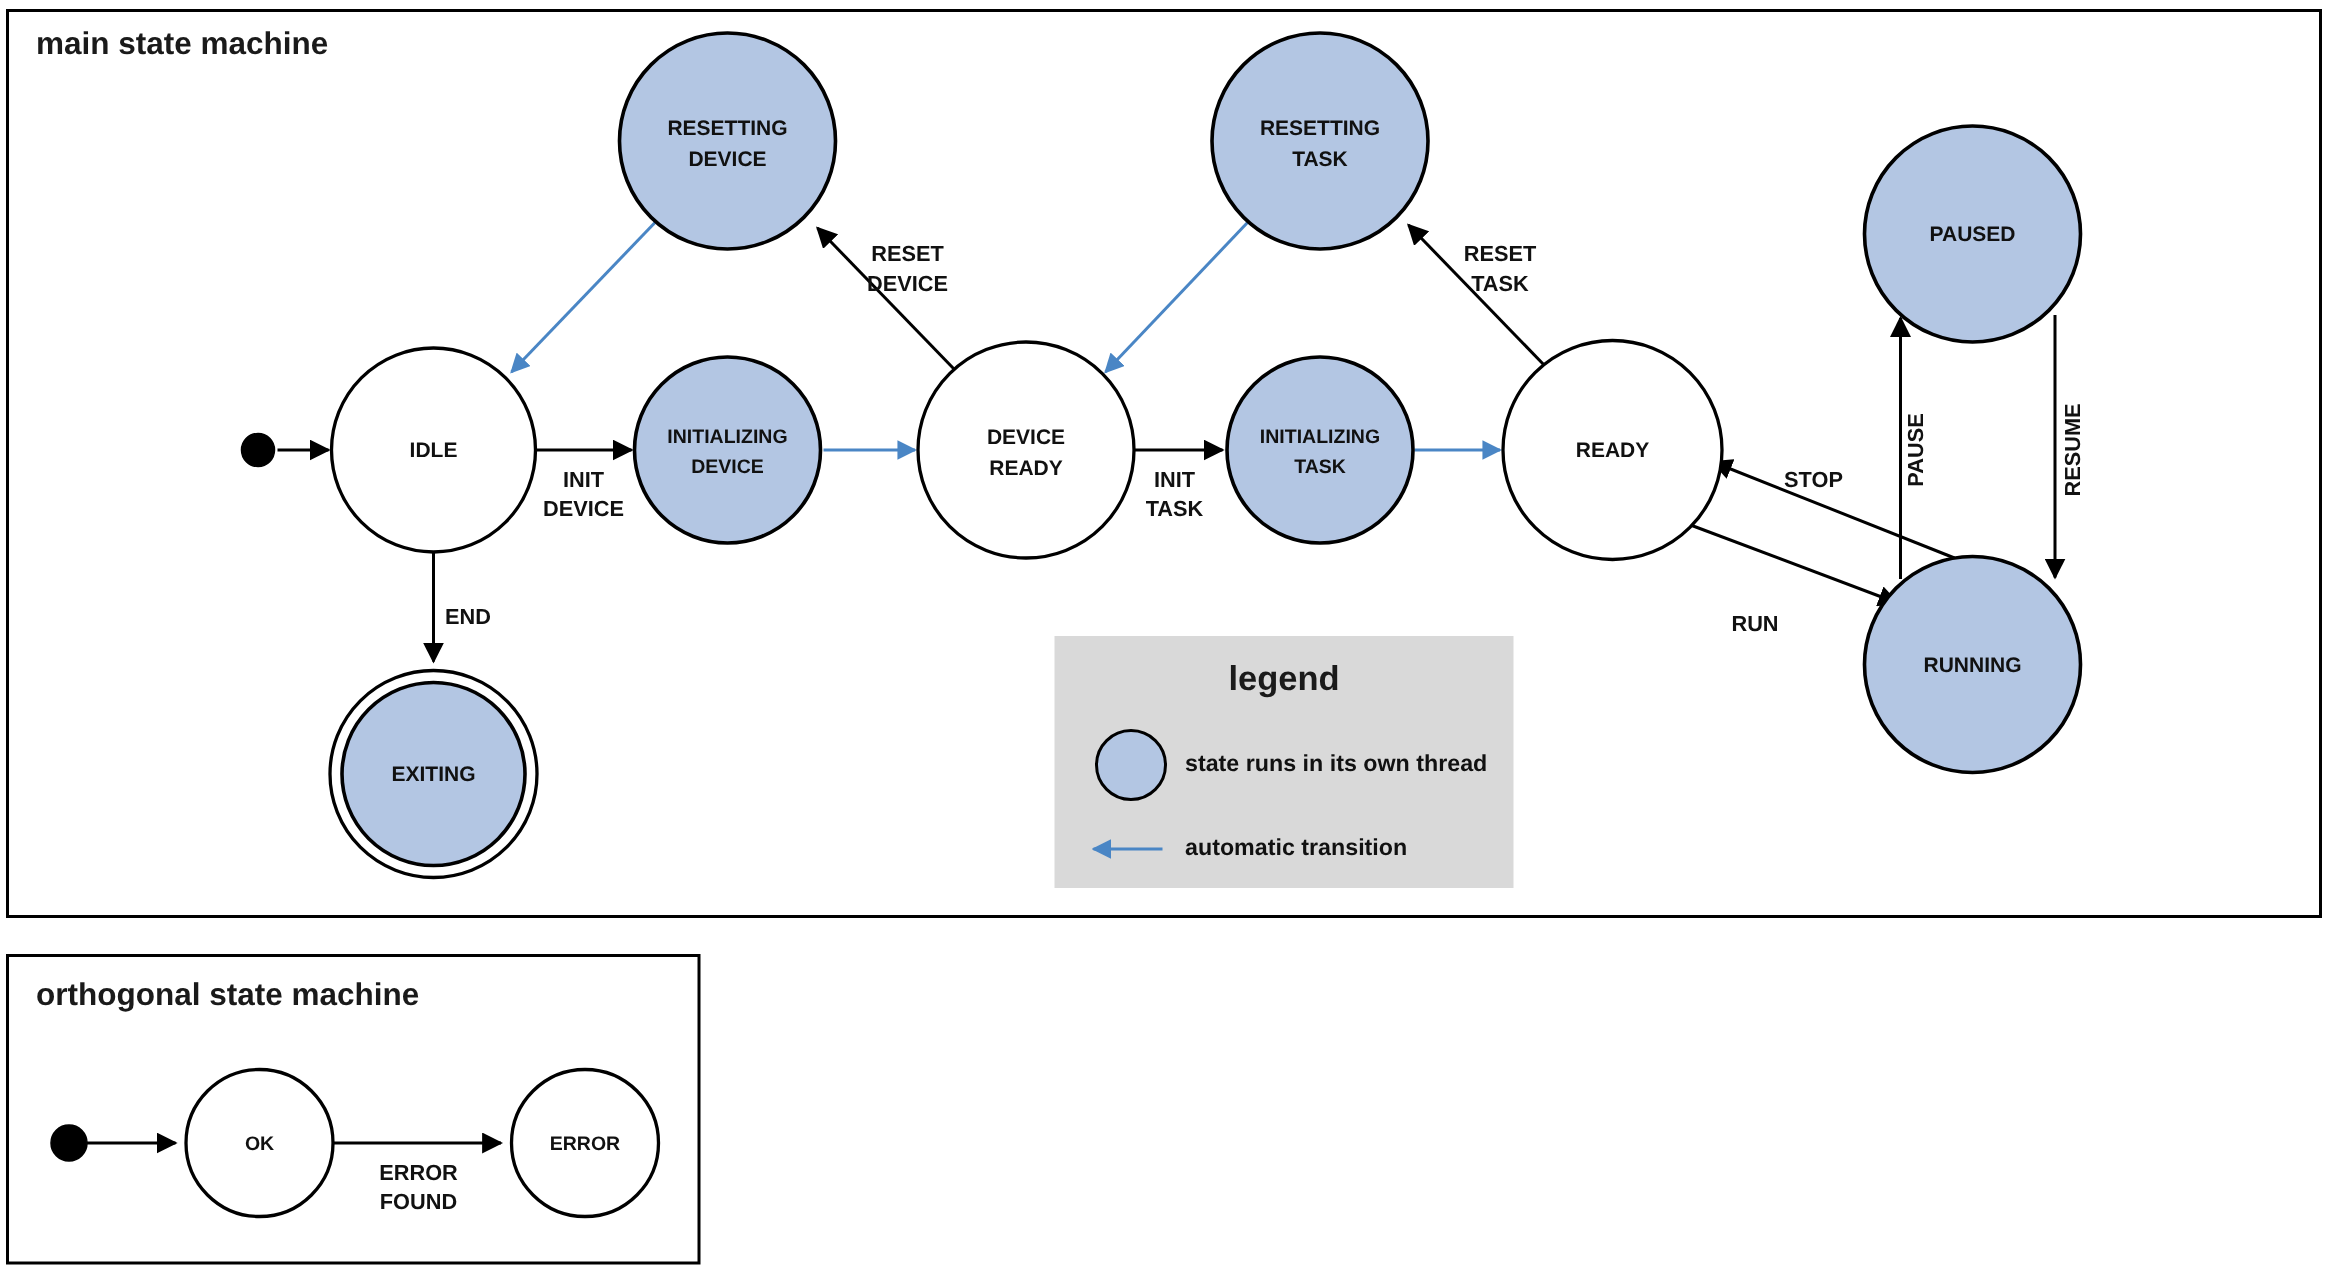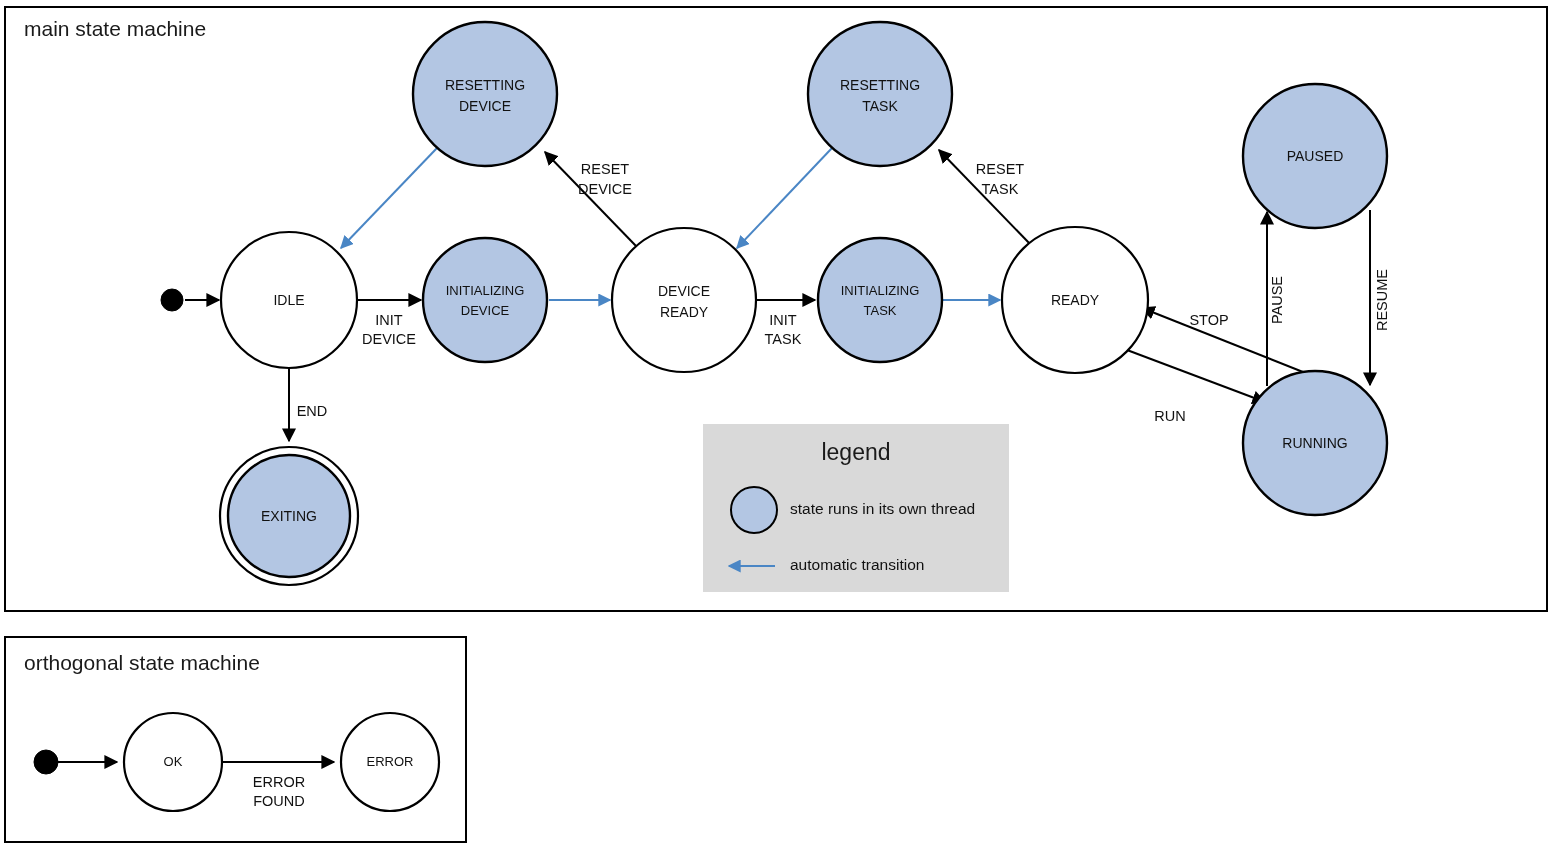--- a/index.html
+++ b/index.html
@@ -7,20 +7,21 @@
     padding: 0;
     background: #ffffff;
     font-family: "Liberation Sans", sans-serif;
   }
   #stage {
     position: relative;
     width: 1555px;
     height: 852px;
     background: #ffffff;
     overflow: hidden;
+    font-weight: bold;
   }
   svg.diagram {
     position: absolute;
     left: 0;
     top: 0;
     width: 1555px;
     height: 852px;
     display: block;
   }
   .frame-rect {

